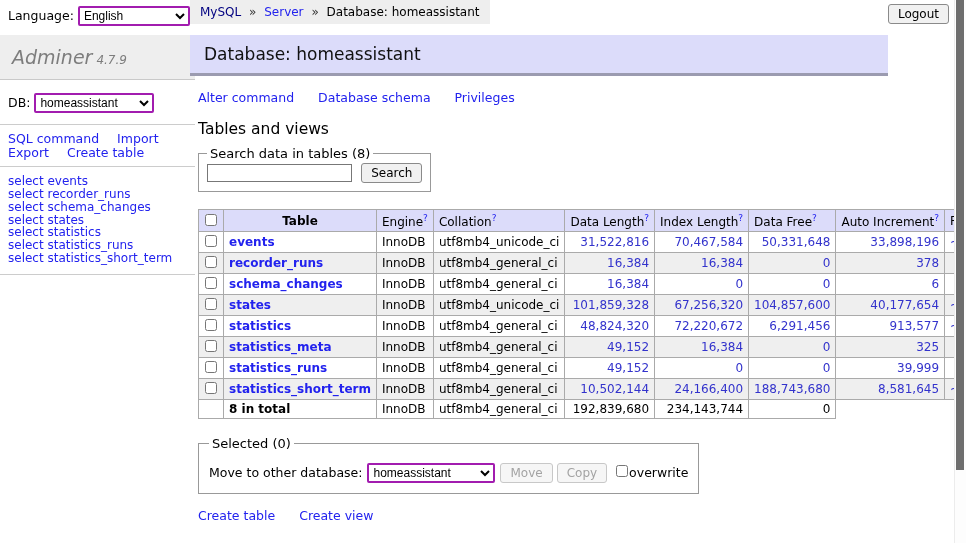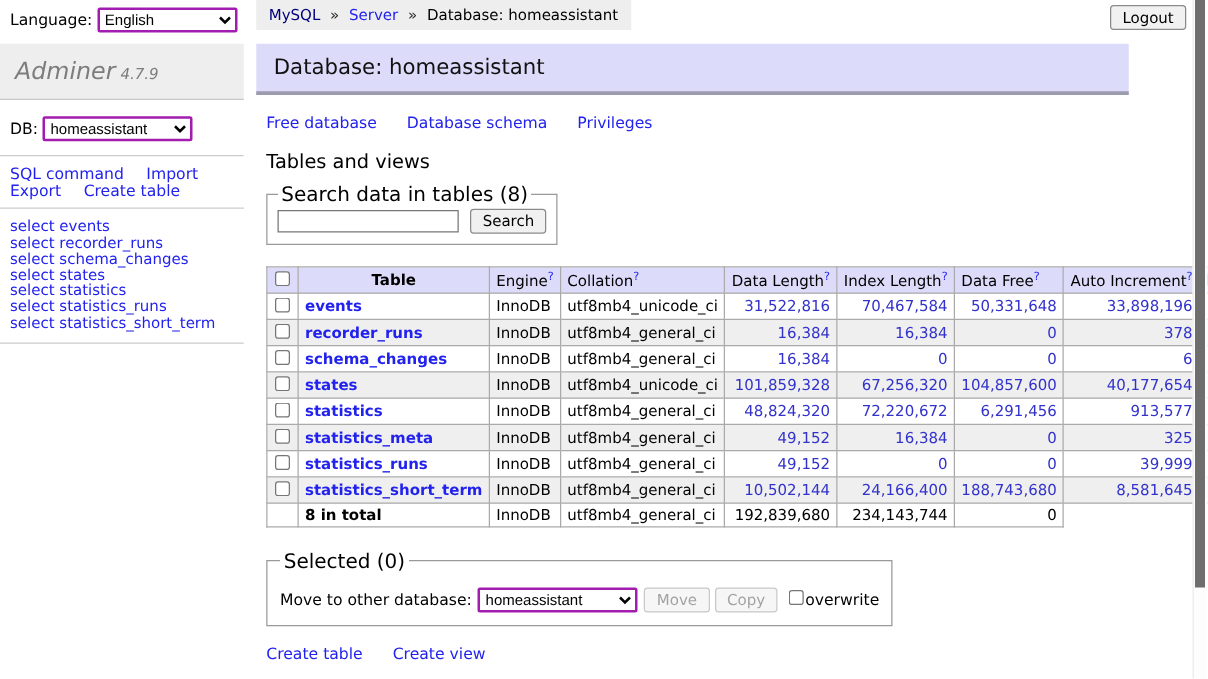--- a/index.html
+++ b/index.html
@@ -19,37 +19,37 @@
   .brand-ver { font-size:12px; margin-left:4px; }
   .db-row { padding:13px 0 11px 8px; font-size:12.5px; }
   .db-row select { width:120px; }
   .menu-actions { border-top:1px solid #ccc; padding:7px 8px 6px; font-size:12.5px; line-height:1.05; width:195px; }
   .menu-actions a { margin-right:14px; white-space:nowrap; display:inline-block; margin-bottom:1px; }
   .table-links { border-top:1px solid #ccc; border-bottom:1px solid #ccc; margin:0; padding:8px 8px 9px;
                  list-style:none; font-size:12px; width:195px; }
   .table-links li { line-height:12.8px; }
 
   
-  .main { position:absolute; left:205px; top:0; width:749px; height:543px; }
+  .main { position:absolute; left:190px; top:0; width:749px; height:543px; }
   .breadcrumb { display:inline-block; background:#eeeeee; height:24px; line-height:24px; padding:0 10px; font-size:12px; }
   .bc-root { color:#000080; }
   .bc-sep { color:#333; margin:0 4px; }
   button { font-family:inherit; font-size:12px; padding:2px 9px; background:#f1f1f1;
            border:1px solid #8a8a8a; border-radius:3px; color:#000; }
   button:disabled { color:#a3a3a3; border-color:#c8c8c8; background:#f6f6f6; }
   .logout-btn { position:absolute; top:4px; right:17px; }
 
   h2.page-title { margin:11px 0 0; width:698px; background:#dcdcfa; border-bottom:3px solid #9b9bb0;
                   padding:9px 14px; font-size:17px; font-weight:normal; color:#111; }
   .page-links { margin:14px 0 0 8px; font-size:12.5px; }
   .page-links a { margin-right:20px; }
   h3.section { margin:15px 0 6px 8px; font-size:15.5px; font-weight:normal; }
 
   fieldset { border:1px solid #999; margin:0; }
-  legend { font-size:16px; padding:0 3px; }
+  legend { font-size:13px; padding:0 3px; }
   .search-fs { display:inline-block; margin:2px 0 0 8px; padding:2px 8px 8px; }
   .search-input { width:145px; height:18px; border:1px solid #777; font-size:12px; padding:1px 3px; }
   .search-btn { margin-left:5px; }
 
   
   table.db-tables { border-collapse:collapse; margin:17px 0 0 8px; font-size:12px; }
   .db-tables th, .db-tables td { border:1px solid #aaa; padding:2px 5px; height:15px; white-space:nowrap; }
   .db-tables thead th { background:#dcdcfa; font-weight:normal; text-align:left; }
   .db-tables thead th.col-table { font-weight:bold; text-align:center; min-width:118px; }
   .db-tables sup a { font-size:9px; }
@@ -120,21 +120,21 @@
       <a class="bc-root">MySQL</a>
       <span class="bc-sep">»</span>
       <a>Server</a>
       <span class="bc-sep">»</span>
       <span>Database: homeassistant</span>
     </div>
 
     <h2 class="page-title">Database: homeassistant</h2>
 
     <div class="page-links">
-      <a>Free database</a>
+      <a>Alter command</a>
       <a>Database schema</a>
       <a>Privileges</a>
     </div>
 
     <h3 class="section">Tables and views</h3>
 
     <fieldset class="search-fs">
       <legend>Search data in tables (8)</legend>
       <input class="search-input" type="text" value="" style="">
       <button class="search-btn">Search</button>

